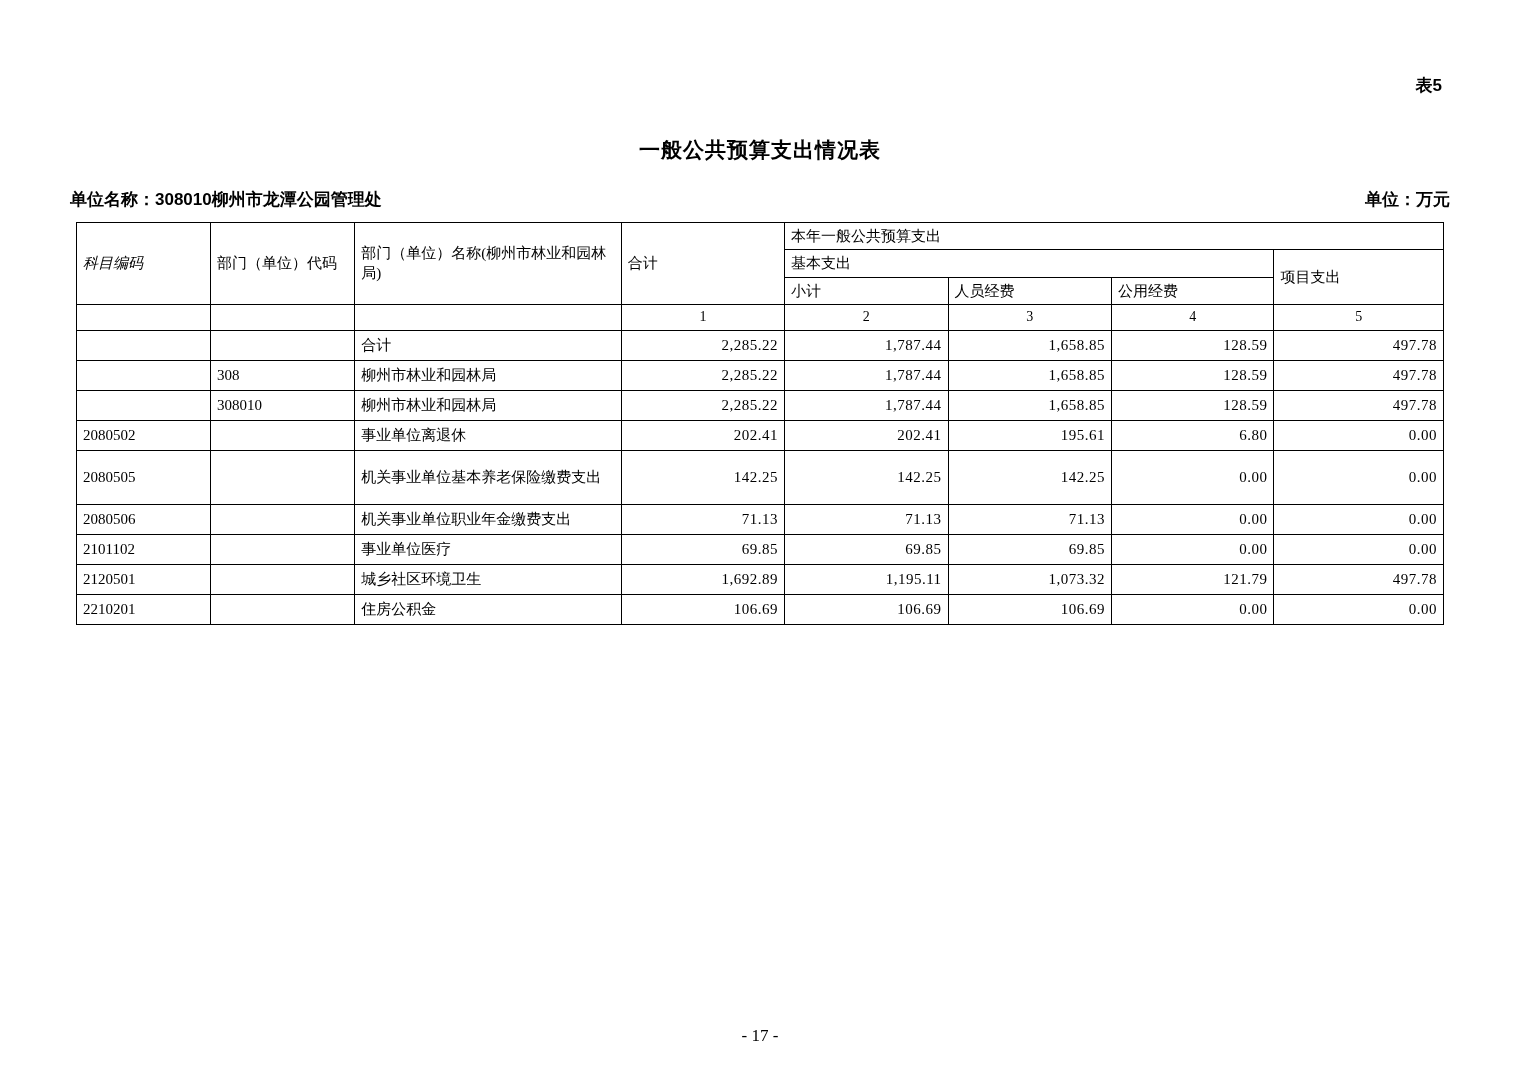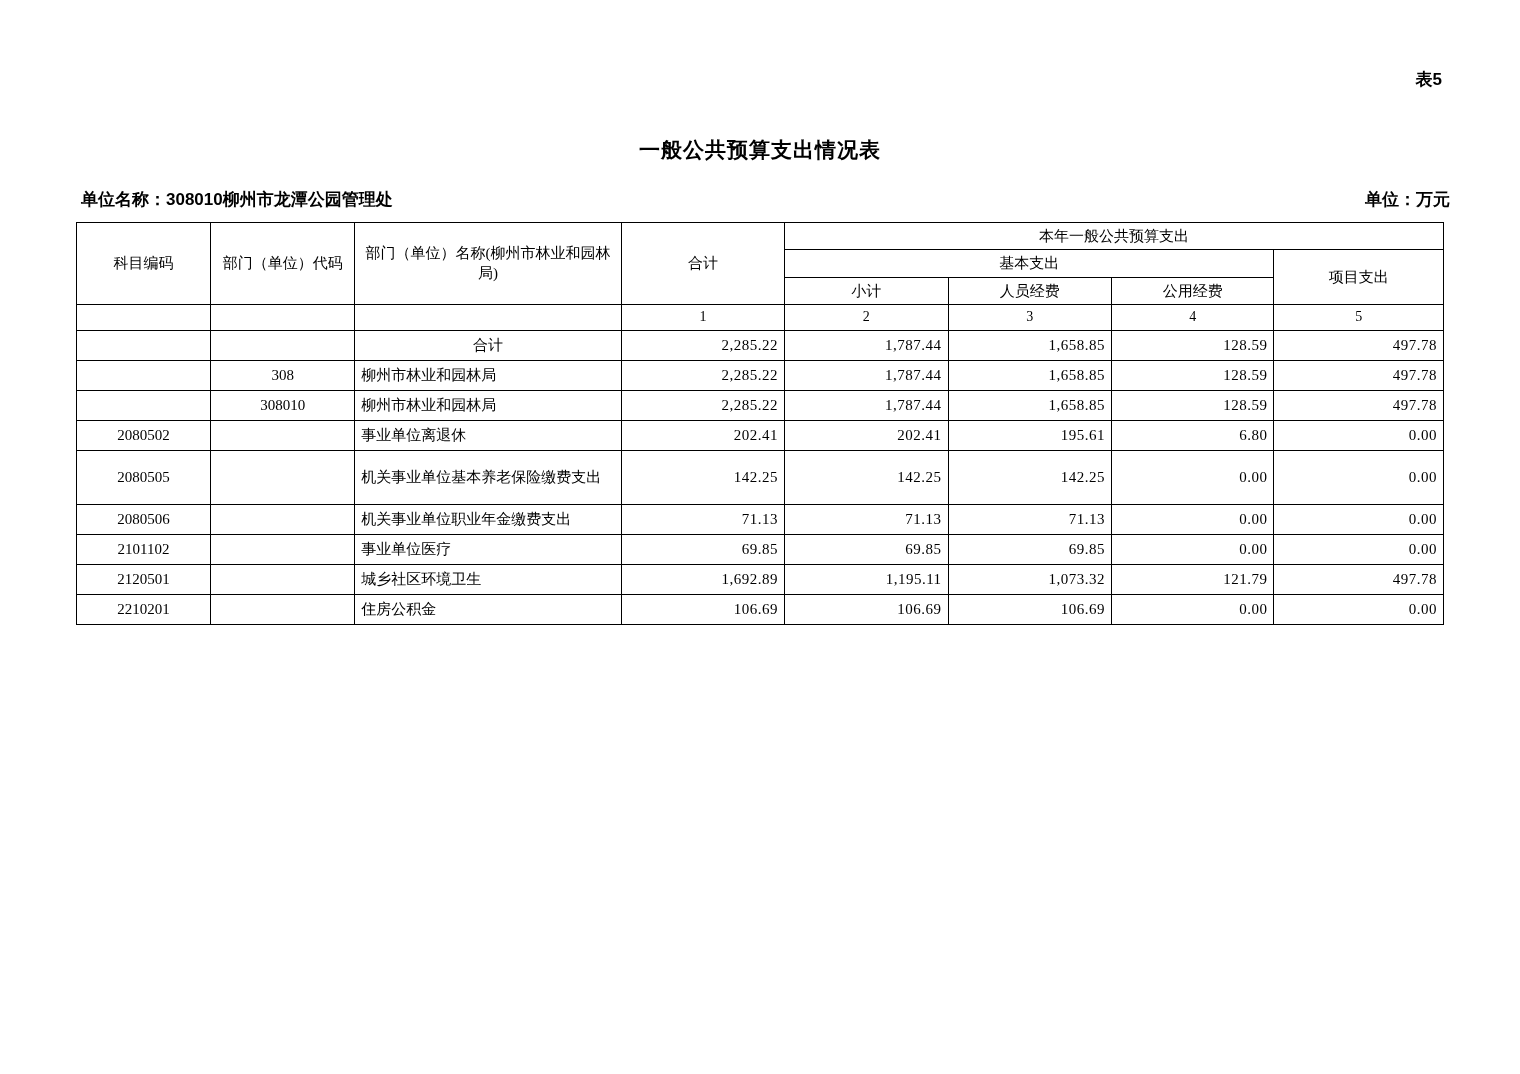--- a/index.html
+++ b/index.html
@@ -15,21 +15,21 @@
     position: relative;
   }
   .page {
     position: relative;
     width: 1520px;
     height: 1074px;
     box-sizing: border-box;
   }
   .table-label {
     position: absolute;
-    top: 68px;
+    top: 74px;
     right: 78px;
     font-size: 17px;
     font-family: "Liberation Sans", sans-serif;
     font-weight: bold;
   }
   .doc-title {
     position: absolute;
     top: 136px;
     left: 0;
     width: 1520px;
@@ -44,21 +44,21 @@
     top: 188px;
     left: 70px;
     width: 1380px;
     height: 24px;
     font-size: 17px;
     font-weight: bold;
     font-family: "Liberation Sans", sans-serif;
   }
   .meta-left {
     position: absolute;
-    left: 11px;
+    left: 0;
     top: 0;
     white-space: nowrap;
   }
   .meta-right {
     position: absolute;
     right: 0;
     top: 0;
     white-space: nowrap;
   }
   table.budget {
@@ -70,27 +70,27 @@
     font-size: 15px;
     font-family: "Liberation Serif", serif;
   }
   table.budget td, table.budget th {
     border: 1px solid #000000;
     padding: 3px 6px;
     font-weight: normal;
     vertical-align: middle;
     line-height: 1.35;
   }
-  .c-center { text-align: center; }
+  .c-center { text-align: left; }
   .c-left   { text-align: left; }
   .num { text-align: right; font-family: "Liberation Serif", serif; letter-spacing: 0.5px; }
   .rowno td { text-align: center; font-size: 14px; }
   .r-normal { height: 30px; }
   .r-tall { height: 54px; }
-  .w-code     { width: 128px; }
+  .w-code     { width: 128px; font-style: italic; }
   .w-deptcode { width: 140px; margin-left: 44px; }
   .w-name     { width: 276px; }
   .w-total    { width: 160px; }
   .w-sub      { width: 160px; }
   .w-person   { width: 160px; }
   .w-public   { width: 160px; font-family: Liberation Serif, serif; }
   .w-project  { width: 168px; }
   .footer-page {
     position: absolute;
     bottom: 28px;
@@ -231,14 +231,15 @@
           <td class="c-left">住房公积金</td>
           <td class="num">106.69</td>
           <td class="num">106.69</td>
           <td class="num">106.69</td>
           <td class="num">0.00</td>
           <td class="num">0.00</td>
         </tr>
       </tbody>
   </table>
 
+  <div class="footer-page">- 17 -</div>
 
 </div>
 
 </body></html>

